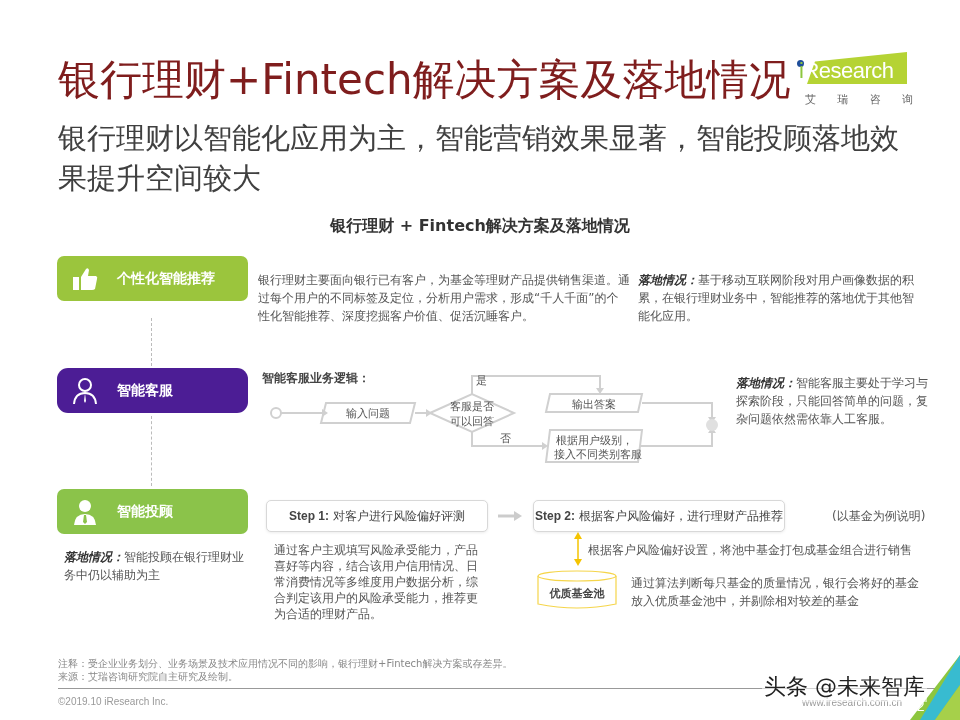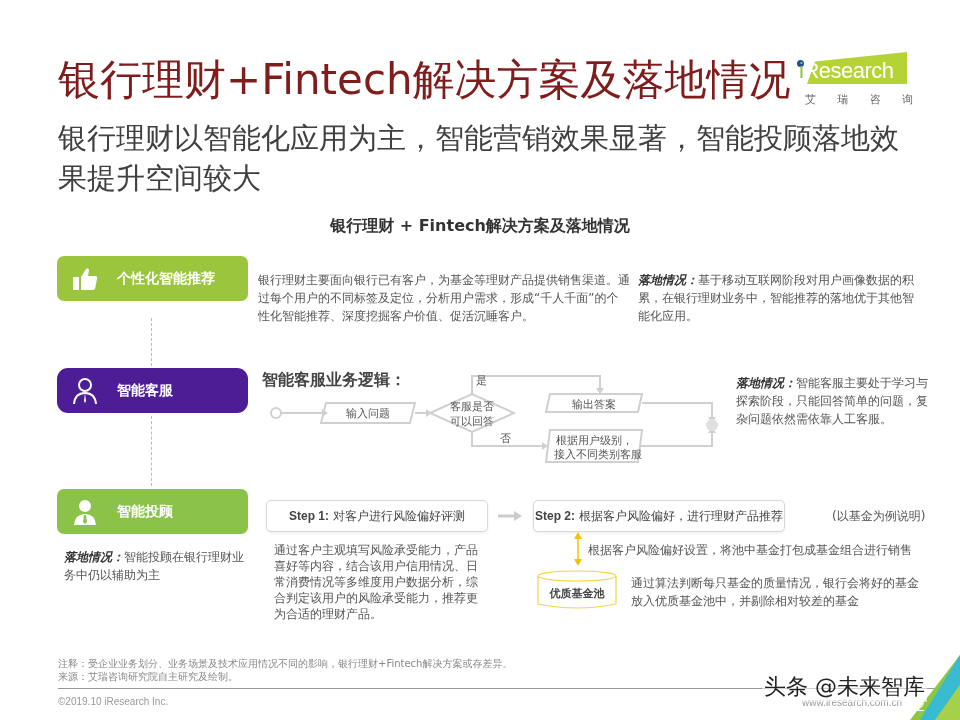--- a/index.html
+++ b/index.html
@@ -23,21 +23,21 @@
   .cat-btn .lbl { flex: 1; text-align: left; padding-left: 4px; }
   .btn-rec { top: 256px; background: #9bc53d; }
   .btn-svc { top: 368px; background: #4c1d95; border-radius: 11px; }
   .btn-adv { top: 489px; background: #8bc34a; }
 
   .vdash { position: absolute; left: 151px; width: 0; border-left: 1px dashed #bbb; }
 
   .para { position: absolute; font-size: 12px; line-height: 18px; color: #555; }
   .bold-lead { font-weight: bold; color: #333; font-family: "DejaVu Serif", serif; font-style: italic; }
 
-  .flow-label { position: absolute; left: 262px; top: 370px; font-size: 16px; font-weight: bold; color: #444; }
+  .flow-label { position: absolute; left: 262px; top: 370px; font-size: 12px; font-weight: bold; color: #444; }
 
   svg.flow { position: absolute; left: 260px; top: 370px; }
 
   .step-box { position: absolute; height: 32px; border: 1px solid #d8d8d8; border-radius: 5px; box-shadow: 0 1px 3px rgba(0,0,0,0.08); display: flex; align-items: center; justify-content: center; font-size: 12px; color: #444; background: #fff; }
   .step-box b { font-family: "Liberation Sans", sans-serif; margin-right: 4px; color: #444; }
 
   .note { position: absolute; left: 58px; top: 657px; font-size: 10px; line-height: 13px; color: #888; }
   .footer-line { position: absolute; left: 58px; top: 688px; width: 880px; height: 1px; background: #999; }
   .copyright { position: absolute; left: 58px; top: 696px; font-size: 10px; color: #999; font-family: "Liberation Sans", sans-serif; }
   .website { position: absolute; left: 802px; top: 697px; font-size: 10px; color: #999; font-family: "Liberation Sans", sans-serif; }

